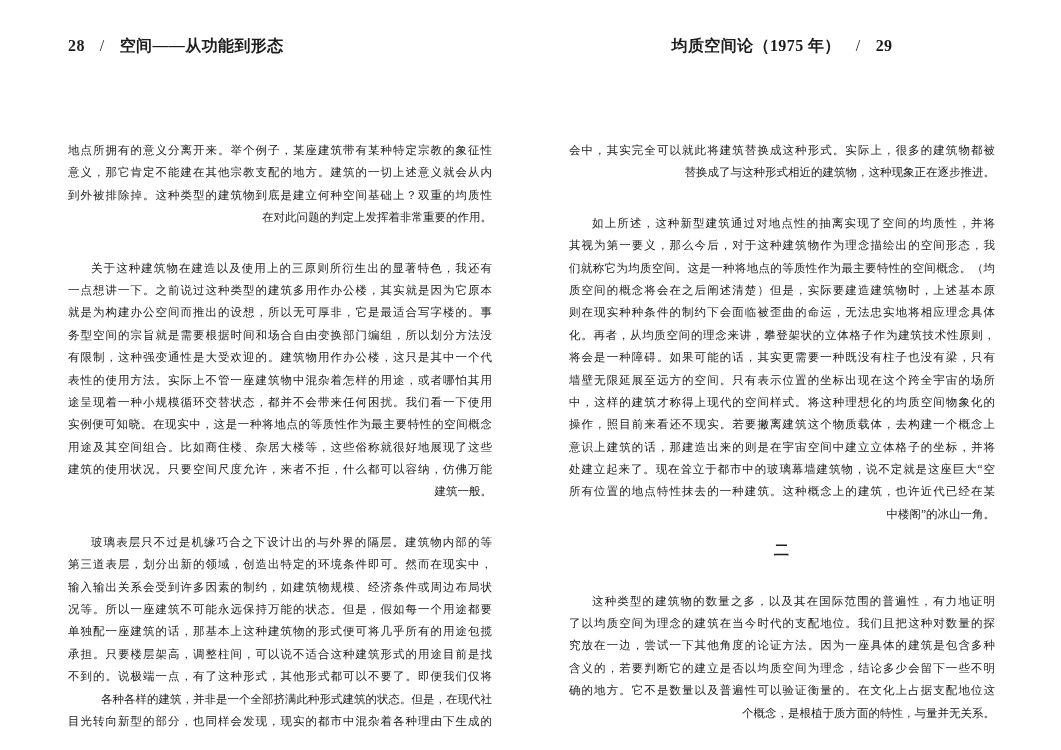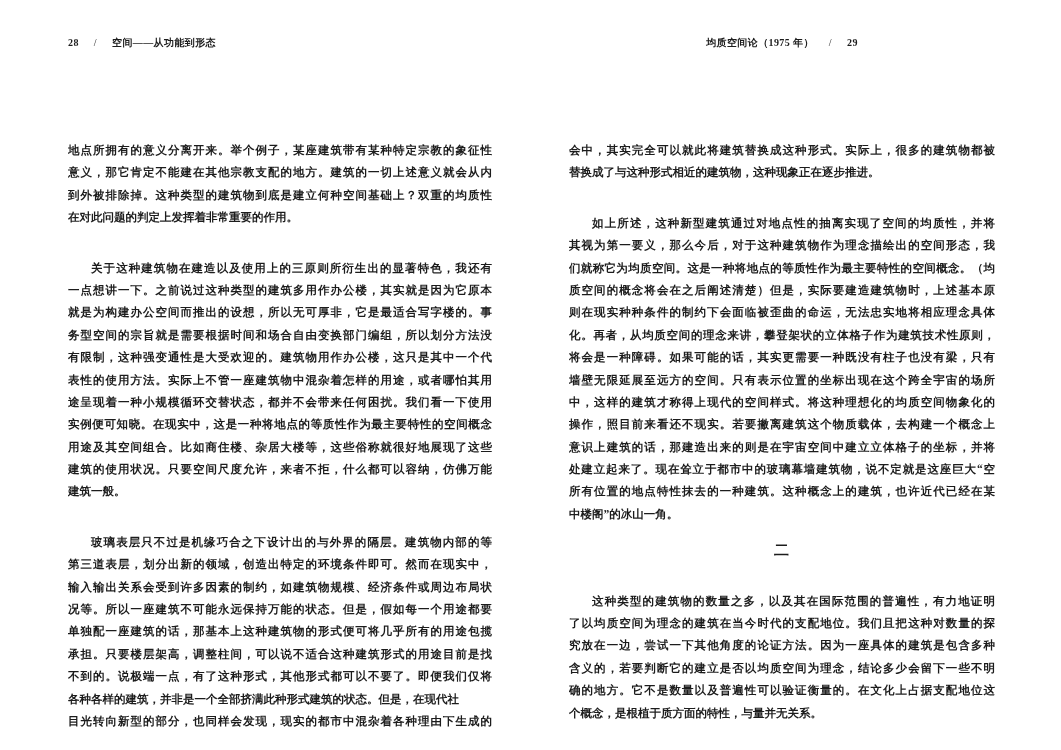--- a/index.html
+++ b/index.html
@@ -26,51 +26,51 @@
     height: 750px;
   }
   .page.left  { left: 68px;  width: 424px; }
   .page.right { left: 569px; width: 426px; }
 
   .page-header {
     position: absolute;
     top: 36px;
     left: 0;
     right: 0;
-    font-size: 10px;
+    font-size: 16px;
     font-weight: bold;
     white-space: nowrap;
     letter-spacing: 0.4px;
   }
   .page.right .page-header { text-align: center; }
   .hdr-num { display: inline-block; }
   .hdr-sep {
     display: inline-block;
     margin: 0 15px;
     font-weight: normal;
   }
 
   .page-body {
     position: absolute;
     top: 139px;
     left: 0;
     right: 0;
     font-size: 11.5px;
     line-height: 22.4px;
   }
-  .paragraph { margin: 0; font-weight: bold; }
+  .paragraph { margin: 0; }
   .line {
     height: 22.4px;
     overflow: hidden;
     text-align: justify;
     text-align-last: justify;
     white-space: nowrap;
   }
   .line.last {
-    text-align: left;
+    text-align: right;
     text-align-last: auto;
   }
   .line.indent { padding-left: 23px; margin-top: 28px; }
 
   .section-heading {
     text-align: center;
     font-weight: bold;
     font-size: 15px;
     line-height: 22.4px;
     margin-top: 14px;

